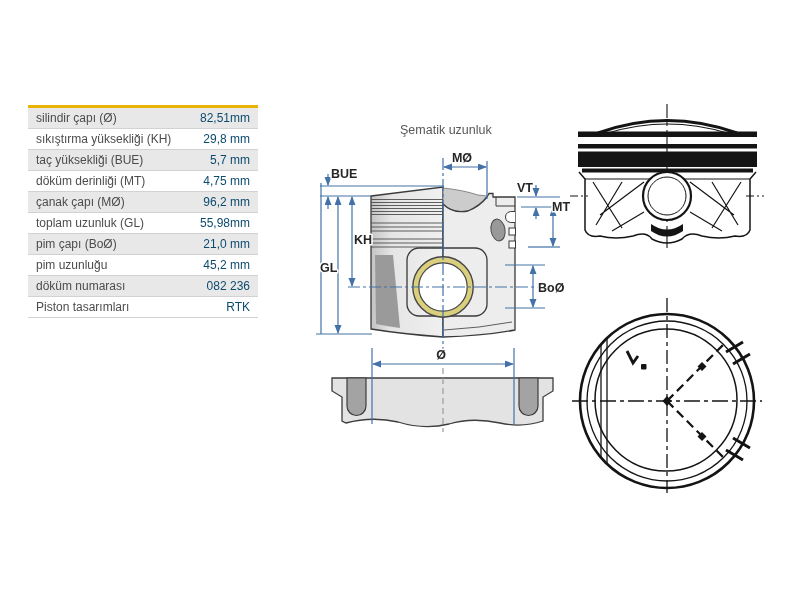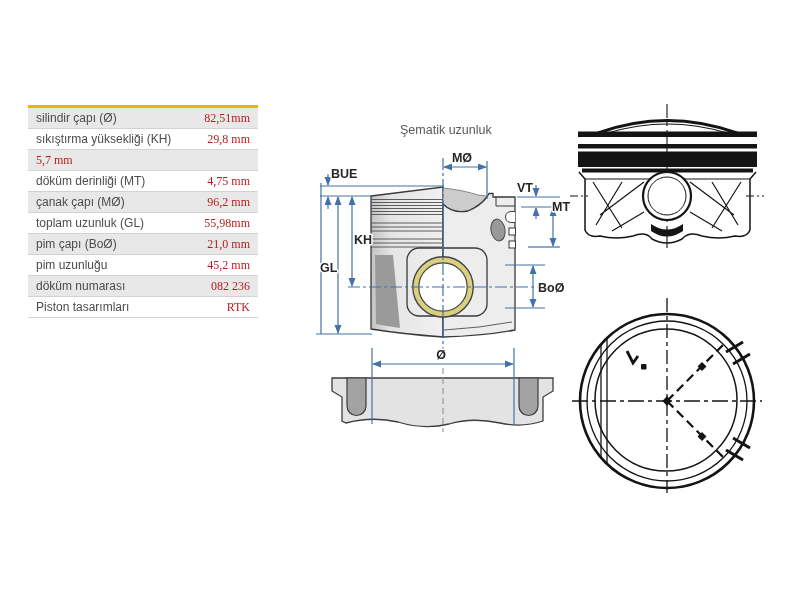--- a/index.html
+++ b/index.html
@@ -8,21 +8,21 @@
     font-family:"Liberation Sans",sans-serif;
   }
   
   .spec-table{
     position:absolute;left:28px;top:105px;width:230px;
     border-top:3px solid #eab308;font-size:12px;color:#4c4c4c;
   }
   .spec-row{display:flex;height:20px;line-height:20px;border-bottom:1px solid #d2d2d2;padding:0 8px;}
   .spec-row.odd{background:#e8e8e8;}
   .spec-row .lbl{flex:1;white-space:nowrap;}
-  .spec-row .val{white-space:nowrap;text-align:right;color:#b91c1c;font-family:Liberation Serif, serif;}
+  .spec-row .val{white-space:nowrap;text-align:right;color:#0c4a6e;}
   
   .diagram-title{position:absolute;left:400px;top:123px;font-size:12.5px;color:#585858;}
   
   .schematic{position:absolute;left:300px;top:100px;width:500px;height:400px;}
   .dim-label{
     font-family:"Liberation Sans",sans-serif;font-size:12.5px;font-weight:bold;fill:#262626;
     paint-order:stroke;stroke:#ffffff;stroke-width:3px;stroke-linejoin:round;
   }
 </style>
 </head>
@@ -31,20 +31,21 @@
 <div class="spec-table">
   <div class="spec-row odd">
       <span class="lbl">silindir çapı (Ø)</span>
       <span class="val">82,51mm</span>
     </div>
   <div class="spec-row">
       <span class="lbl">sıkıştırma yüksekliği (KH)</span>
       <span class="val">29,8 mm</span>
     </div>
   <div class="spec-row odd">
+      <span class="lbl">taç yüksekliği (BUE)</span>
       <span class="val">5,7 mm</span>
     </div>
   <div class="spec-row">
       <span class="lbl">döküm derinliği (MT)</span>
       <span class="val">4,75 mm</span>
     </div>
   <div class="spec-row odd">
       <span class="lbl">çanak çapı (MØ)</span>
       <span class="val">96,2 mm</span>
     </div>

